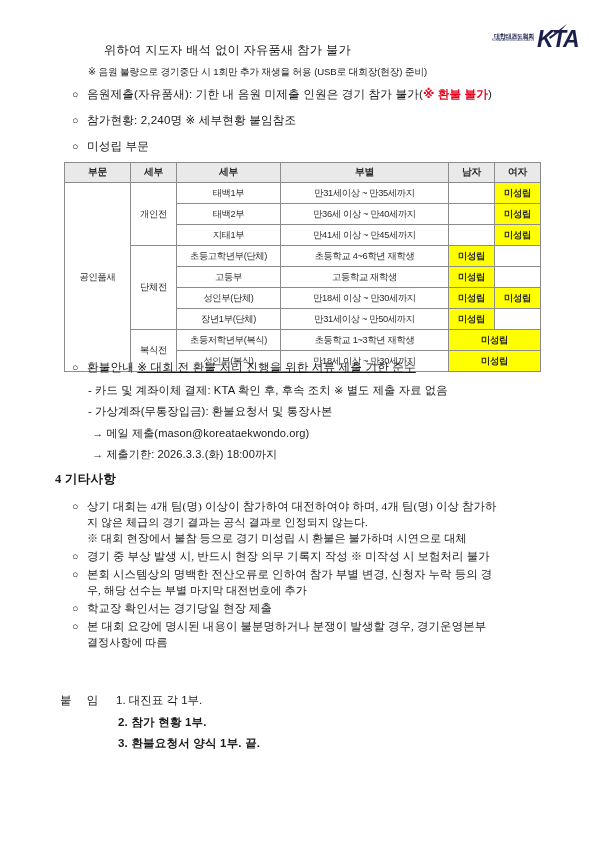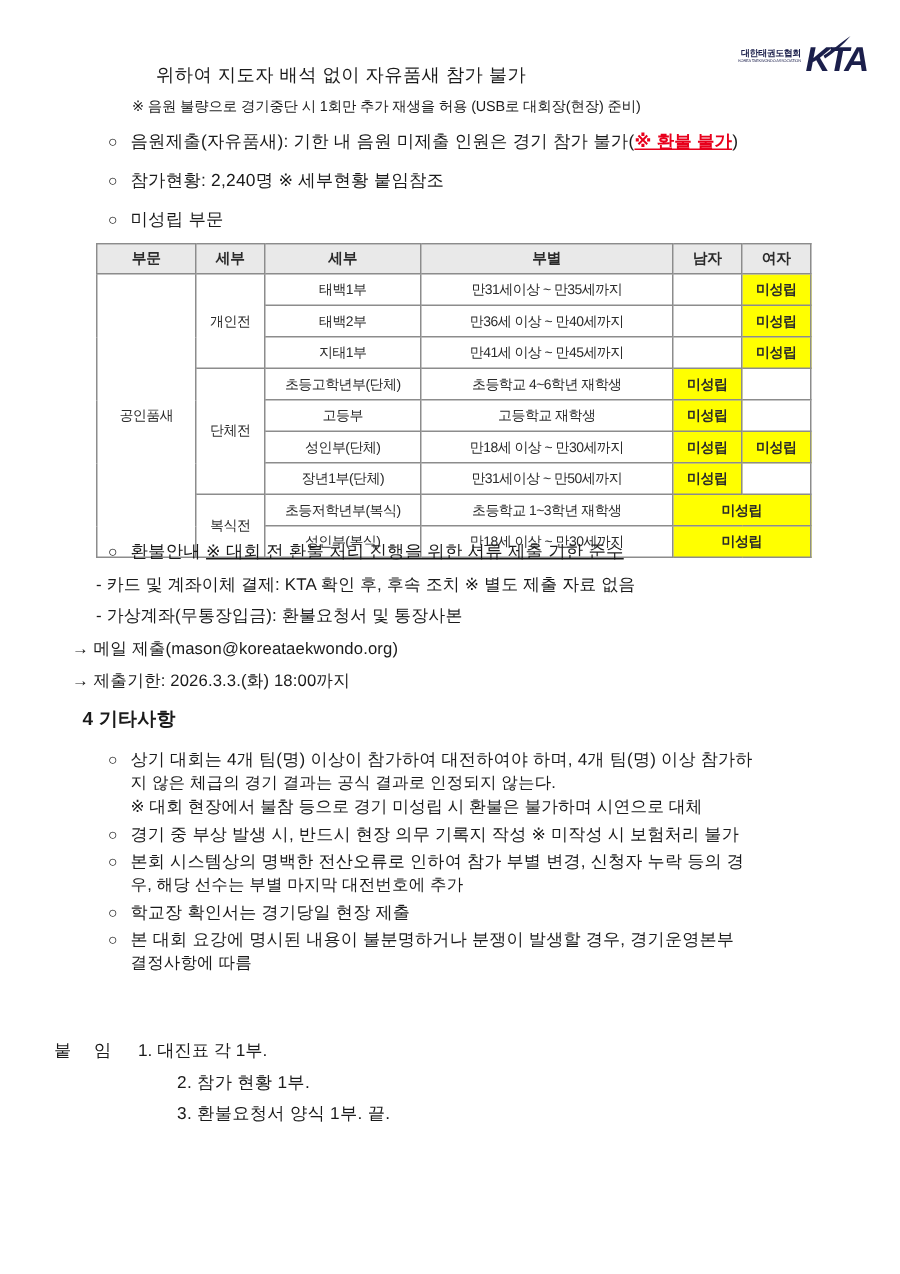--- a/index.html
+++ b/index.html
@@ -103,21 +103,20 @@
     letter-spacing: 0.15px;
   }
   .bullet-mark {
     width: 15px;
     flex: 0 0 15px;
     font-size: 10.5px;
   }
   .red-underline {
     color: #e8001c;
     font-weight: bold;
-    text-decoration: underline;
   }
 
   
   .table-wrap {
     position: absolute;
     top: 162px;
     left: 64px;
     width: 476px;
   }
   table.grid {
@@ -161,39 +160,40 @@
 
   
   .refund {
     position: absolute;
     top: 360px;
     left: 0;
     width: 600px;
   }
   .refund .bullet-row { margin-bottom: 10px; }
   .dash-row {
-    padding-left: 64px;
+    padding-left: 88px;
     margin-bottom: 10px;
     font-size: 11.3px;
     letter-spacing: 0.1px;
   }
   .arrow-row {
-    padding-left: 48px;
+    padding-left: 92px;
     margin-bottom: 10px;
     font-size: 11.1px;
     letter-spacing: 0.1px;
   }
   .u-line { text-decoration: underline; }
 
   
   .sec4 {
     position: absolute;
     top: 471px;
     left: 0;
     width: 600px;
+    font-family: Liberation Serif, serif;
   }
   .sec-head {
     padding-left: 55px;
     font-size: 12.6px;
     font-weight: bold;
     letter-spacing: 0.2px;
     margin-bottom: 11px;
   }
   .sec4 .bullet-row {
     margin-bottom: 3px;
@@ -215,33 +215,34 @@
   
   .attach {
     position: absolute;
     top: 693px;
     left: 0;
     width: 600px;
   }
   .attach-head {
     display: flex;
     align-items: baseline;
-    padding-left: 36px;
+    padding-left: 60px;
     font-size: 11.5px;
     margin-bottom: 9px;
   }
   .attach-label {
     flex: 0 0 56px;
     letter-spacing: 6px;
   }
   .attach-item {
     padding-left: 118px;
     font-size: 11.5px;
     margin-bottom: 9px;
     letter-spacing: 0.2px;
+    font-weight: bold;
   }
 </style>
 </head>
 <body>
 
 <div class="page">
 
   <div class="logo-block">
     <div class="logo-kor">
       <div class="logo-kor-main">대한태권도협회</div>

